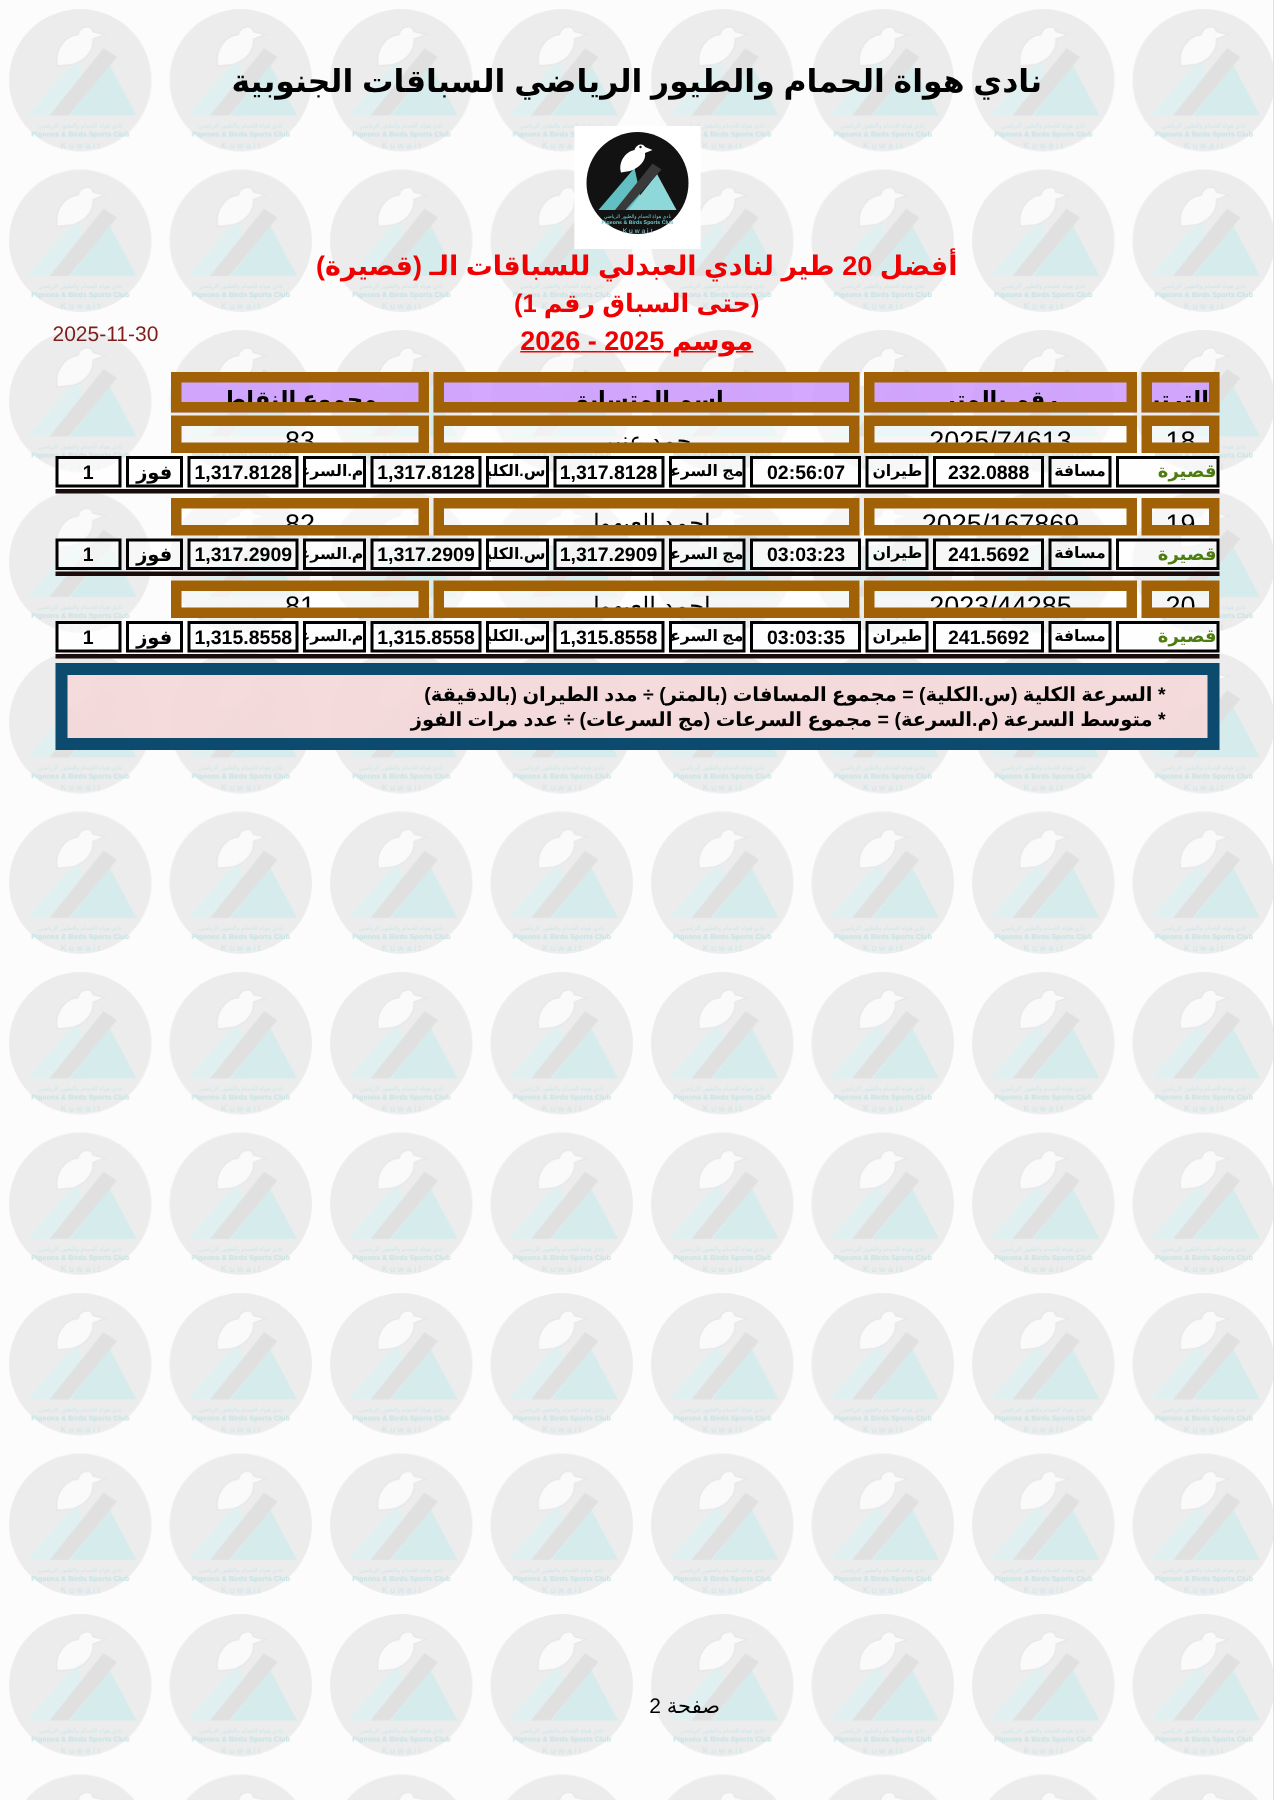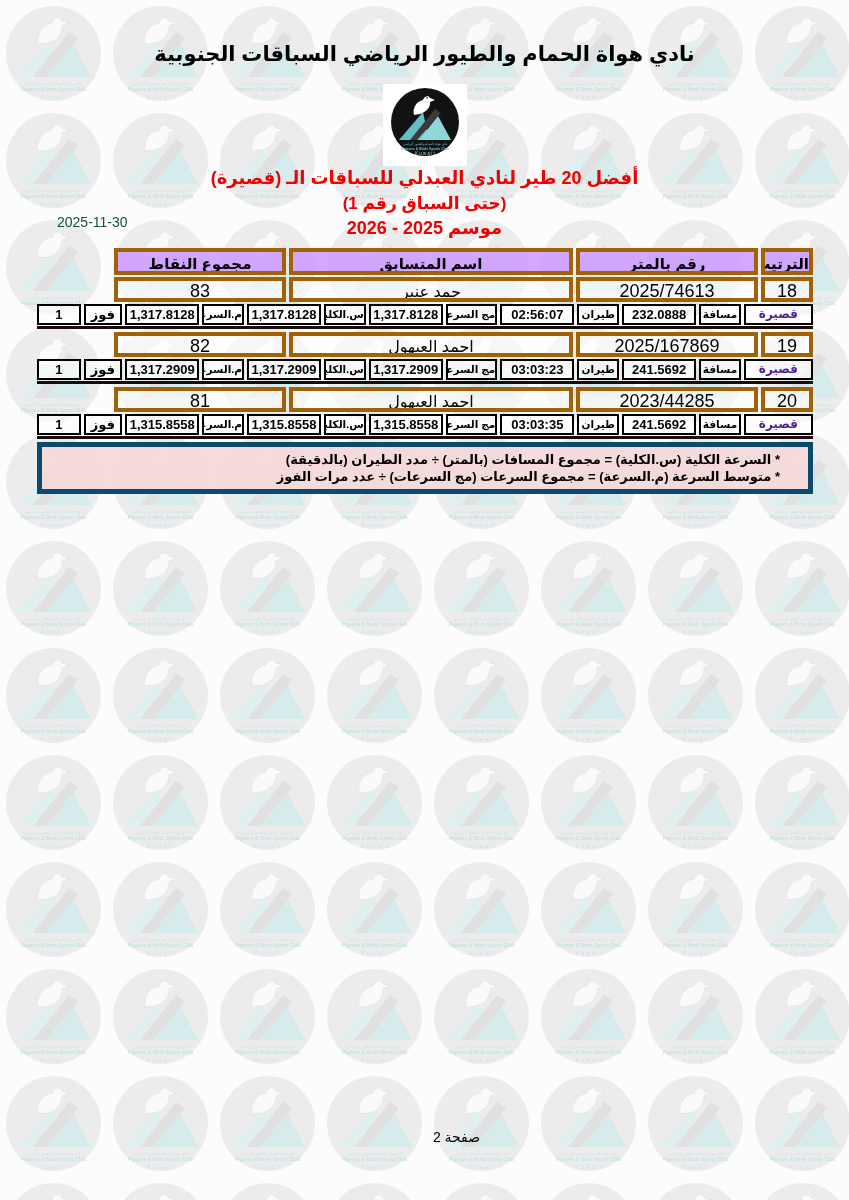--- a/index.html
+++ b/index.html
@@ -9,49 +9,49 @@
   .content{position:absolute;inset:0;z-index:1;}
 
   .title{position:absolute;top:42px;left:0;width:100%;margin:0;text-align:center;
          font-size:21px;font-weight:bold;color:#000;}
   .logo-box{position:absolute;top:84px;left:383px;width:84px;height:82px;background:#fff;}
   .logo-box svg{display:block;width:100%;height:100%;}
 
   .sub{position:absolute;left:0;width:100%;text-align:center;color:#f00000;font-weight:bold;}
   .sub.red1{top:167px;font-size:18px;}
   .sub.red2{top:193px;font-size:17px;}
-  .sub.red3{top:217px;font-size:18px;}
-  .date{position:absolute;top:214px;left:57px;font-size:14px;color:#14532d;direction:ltr;}
+  .sub.red3{top:217px;font-size:18px;text-decoration:underline;}
+  .date{position:absolute;top:214px;left:35px;font-size:14px;color:#7f1d1d;direction:ltr;}
 
   .results{position:absolute;top:248px;left:37px;width:776px;direction:rtl;}
   .trow{display:flex;gap:3px;margin-bottom:2px;}
-  .cell{box-sizing:border-box;border:4px solid #a16207;background:rgba(255,255,255,0.55);
+  .cell{box-sizing:border-box;border:7px solid #a16207;background:rgba(255,255,255,0.55);
         text-align:center;overflow:hidden;white-space:nowrap;}
   .hcell{height:27px;line-height:23px;background:rgba(204,153,255,0.85);
          font-weight:bold;font-size:15px;}
   .mcell{height:25px;line-height:21px;font-size:18px;}
   .c-rank{width:52px;}
   .c-bird{width:182px;}
   .c-name{width:284px;}
   .c-pts{width:172px;}
   .name-txt{font-size:16px;}
   .num{direction:ltr;}
 
   .subrow{display:flex;gap:3px;margin-bottom:1px;}
   .scell{box-sizing:border-box;border:2px solid #000;background:rgba(255,255,255,0.6);
          height:21px;line-height:17px;text-align:center;overflow:hidden;white-space:nowrap;}
-  .c-cat{width:70px;color:#4c1d95;font-weight:bold;font-size:12px;}
+  .c-cat{width:70px;color:#4d7c0f;font-weight:bold;font-size:12px;text-align:right;}
   .c-lbl{width:42px;font-size:10.5px;font-weight:600;}
   .c-lblw{width:52px;font-size:10.5px;font-weight:600;}
   .c-lbl-win{width:39px;font-size:13px;font-weight:600;}
   .c-val{width:75px;font-size:13px;font-weight:600;direction:ltr;}
   .c-val-win{width:44px;font-size:13px;font-weight:600;direction:ltr;}
   .row-sep{height:3px;background:#1c0b0b;margin:1px 0 3px 0;}
 
-  .notes{box-sizing:border-box;width:776px;margin-top:1px;border:5px solid #0c4a6e;
+  .notes{box-sizing:border-box;width:776px;margin-top:1px;border:8px solid #0c4a6e;
          background:rgba(244,216,216,0.92);padding:4px 28px 4px 6px;
          direction:rtl;text-align:right;font-size:13px;font-weight:bold;line-height:17px;}
   .page-footer{position:absolute;top:1129px;left:0;width:100%;text-align:center;
                font-size:14px;direction:rtl;margin-left:32px;}
 </style>
 </head>
 <body>
 
 <div class="page">
 

